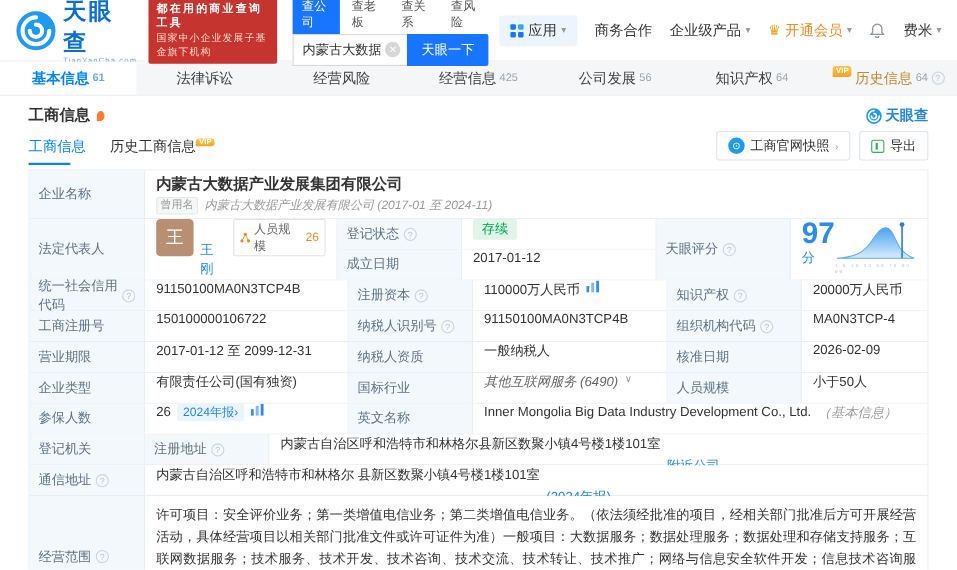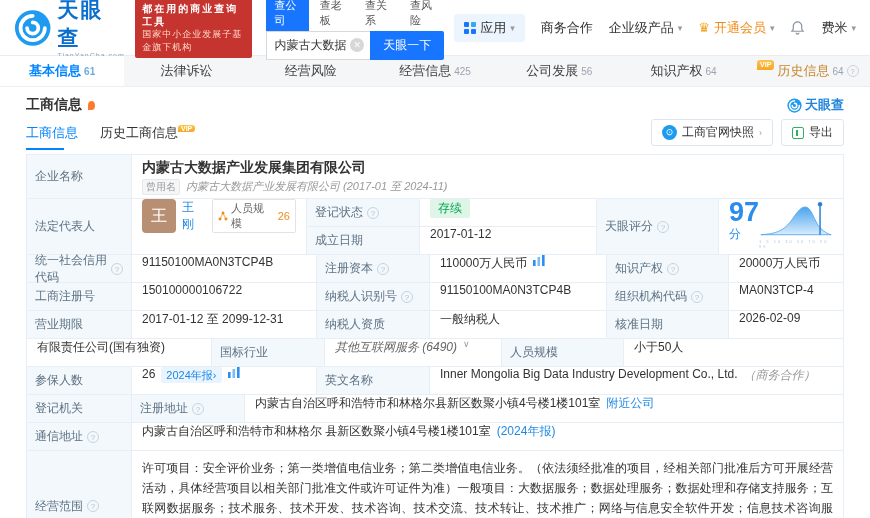--- a/index.html
+++ b/index.html
@@ -82,21 +82,21 @@
   .tbl { border:1px solid #e7eef5; margin-top:4px; font-size:12px; }
   .trow { display:flex; border-bottom:1px solid #e7eef5; }
   .trow:last-child { border-bottom:none; }
   .lbl { background:#f2f8fc; color:#5f7284; display:flex; align-items:center; gap:4px;
     padding:0 8px; border-right:1px solid #e7eef5; flex:none; }
   .val { background:#fff; display:flex; align-items:flex-start; gap:6px; padding:0 10px;
     border-right:1px solid #e7eef5; color:#333; }
   .val.last, .lblnone { border-right:none; }
   .w1{width:105px} .w2{width:185px} .w3{width:113px} .w4{width:177px} .w5{width:122px}
   .h28{height:28px} .grow{flex:1}
-  .link { color:#1e88e5; cursor:pointer; }
+  .link { color:#1e88e5; cursor:pointer;margin-top:20px; }
   .gray { color:#999;font-style:italic; }
   .badge-green { background:#dff5e8; color:#00a854; padding:1px 8px; border-radius:2px; font-size:12px; }
   .badge-report { background:#e9f4ff; color:#1e88e5; padding:0 5px; border-radius:2px; font-size:11px;
     line-height:16px; cursor:pointer; }
   .tag-former { background:#f5f6f7; border:1px solid #e6e8ea; color:#999; font-size:10px;
     padding:0 3px; border-radius:2px; line-height:14px; }
   .avatar { width:34px; height:34px; border-radius:4px; background:#b98f73; color:#fff;
     font-size:16px; display:flex; align-items:center; justify-content:center; flex:none; cursor:pointer; }
   .rel-badge { display:flex; align-items:center; gap:3px; border:1px solid #e3e3e3; background:#fff;
     border-radius:2px; font-size:11px; color:#666; padding:1px 5px; cursor:pointer; }
@@ -353,20 +353,21 @@
       <div class="trow h28">
         <div class="lbl w1">营业期限</div>
         <div class="val w2">2017-01-12 至 2099-12-31</div>
         <div class="lbl w3">纳税人资质</div>
         <div class="val w4">一般纳税人</div>
         <div class="lbl w5">核准日期</div>
         <div class="val grow last">2026-02-09</div>
       </div>
 
       <div class="trow h28">
+        <div class="lbl w1">企业类型</div>
         <div class="val w2">有限责任公司(国有独资)</div>
         <div class="lbl w3">国标行业</div>
         <div class="val w4">
           <span class="gray" style="color:#666">其他互联网服务 (6490)</span>
           <span class="caret">∨</span>
         </div>
         <div class="lbl w5">人员规模</div>
         <div class="val grow last">小于50人</div>
       </div>
 
@@ -379,21 +380,21 @@
           </span>
           <svg class="trend-ic" viewBox="0 0 12 11">
             <rect x="0" y="5" width="2.6" height="6" fill="#2e8df0"></rect>
               <rect x="4.5" y="2" width="2.6" height="9" fill="#7db9f5"></rect>
               <rect x="9" y="0" width="2.6" height="11" fill="#2e8df0"></rect>
           </svg>
         </div>
         <div class="lbl w3">英文名称</div>
         <div class="val grow last">
           <span>Inner Mongolia Big Data Industry Development Co., Ltd.</span>
-          <span class="gray">（商务合作）</span>
+          <span class="gray">（基本信息）</span>
         </div>
       </div>
 
       <div class="trow h28">
         <div class="lbl w1">登记机关</div>
         <div class="lbl w3">
           <span>注册地址</span>
             <span class="help-ic">?</span>
         </div>
         <div class="val grow last">

